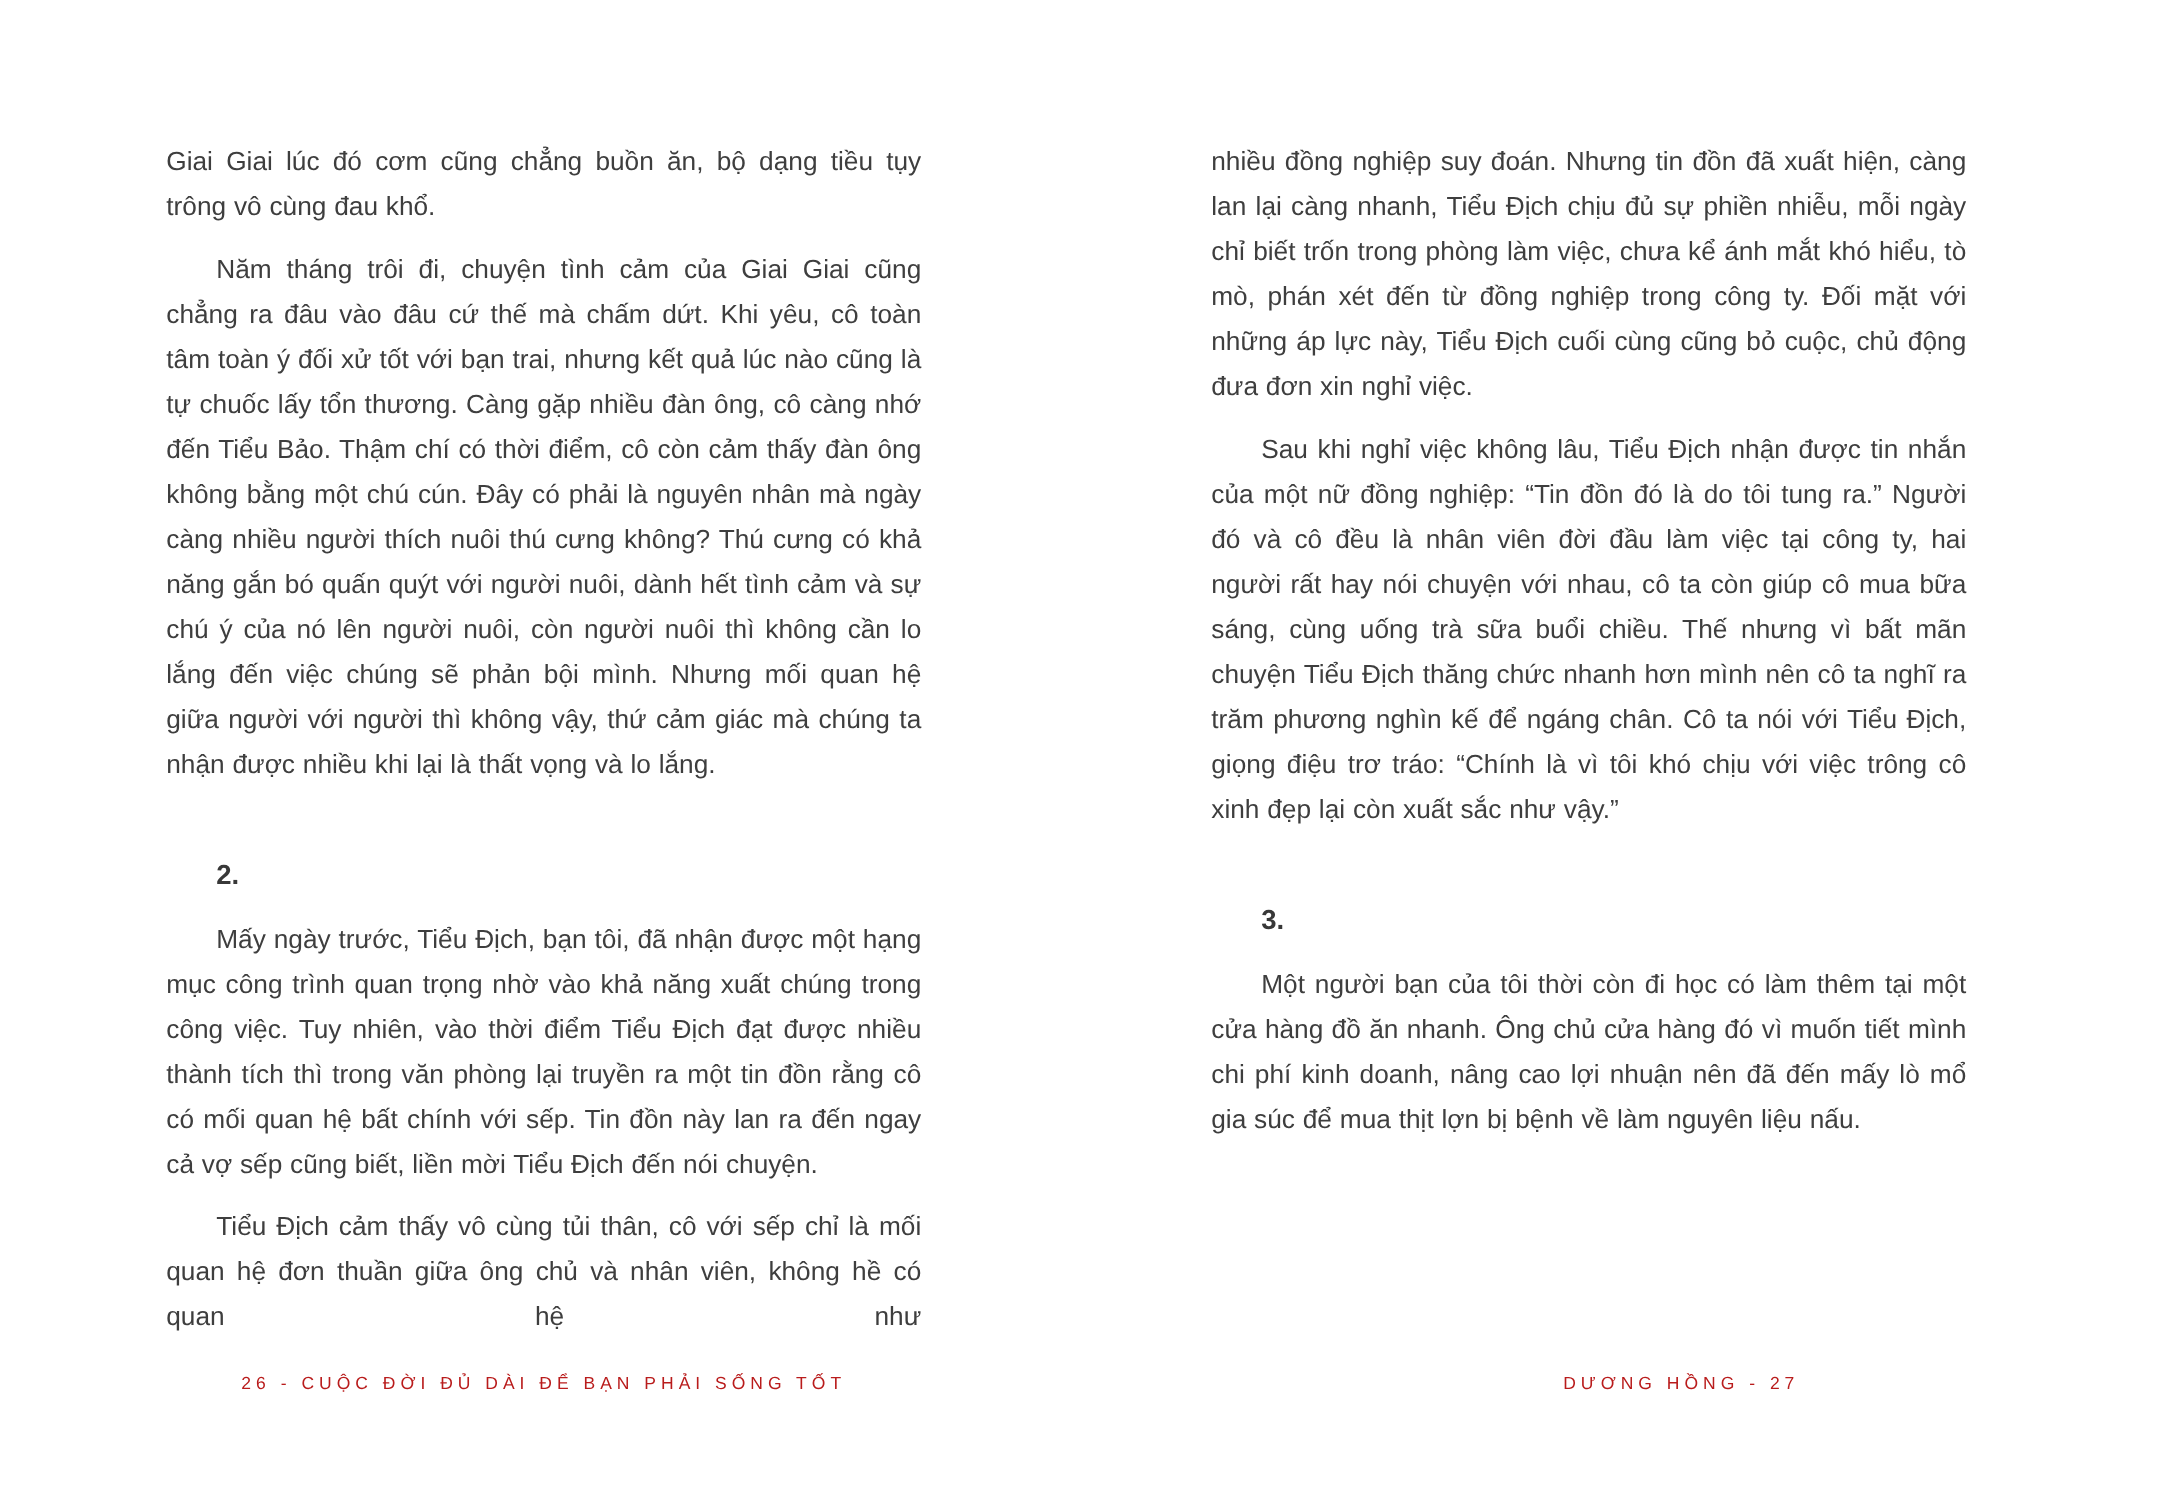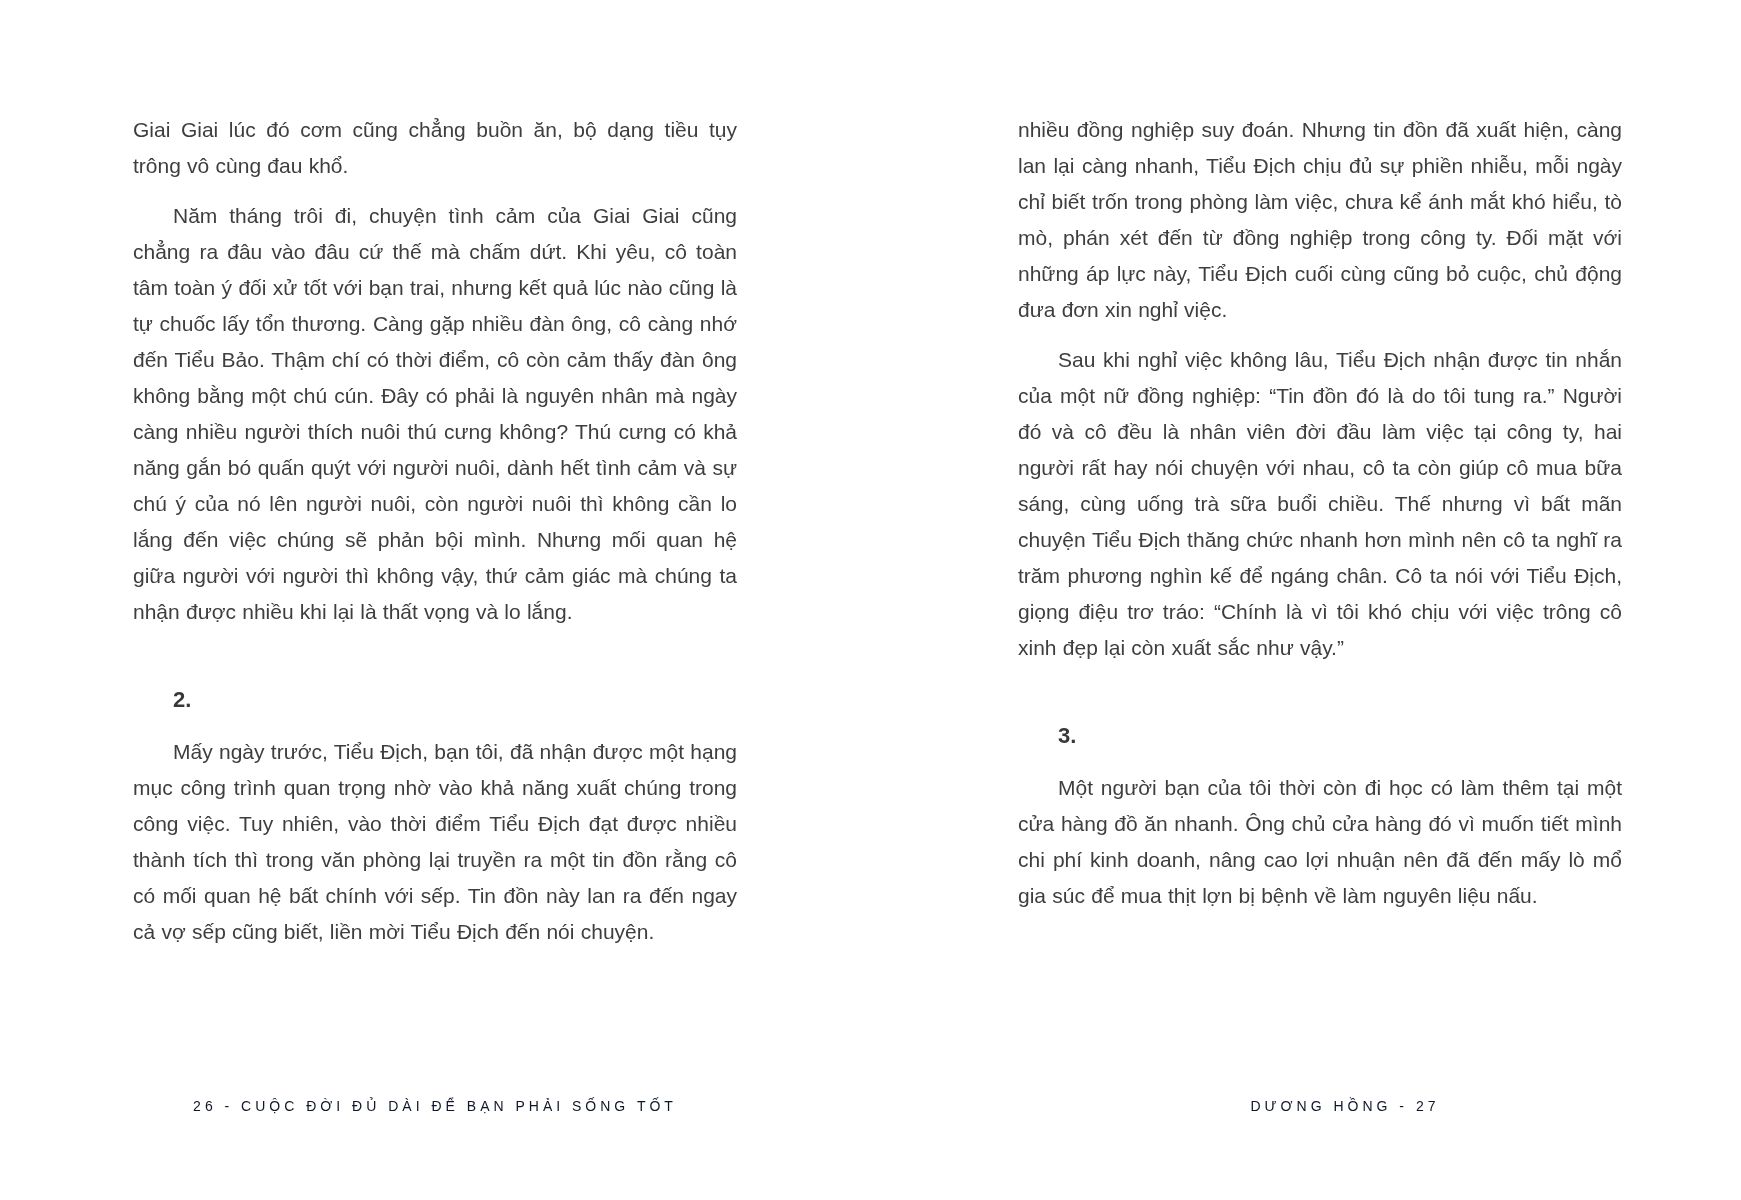--- a/index.html
+++ b/index.html
@@ -8,56 +8,57 @@
     width:1741px;height:1200px;
     background:#ffffff;
     font-family:"Liberation Sans","DejaVu Sans",sans-serif;
     overflow:hidden;
   }
   .text-column{
     position:absolute;top:112px;width:604px;
     color:#3e3e3e;
   }
   .col-left{left:133px;}
-  .col-right{left:1018px;}
+  .col-right{left:969px;}
   .paragraph{
     font-size:21px;line-height:36px;
     text-align:justify;
     margin:0 0 14px 0;
     hyphens:none;
     word-spacing:0.02em;
   }
   .paragraph.indent{text-indent:40px;}
   .paragraph.cont{text-align-last:justify;}
   .heading{
     font-size:22px;line-height:36px;font-weight:700;
     margin:52px 0 16px 0;
     text-indent:40px;
     color:#383838;
   }
   .page-footer{
     position:absolute;top:1098px;width:604px;
     font-size:14px;letter-spacing:4px;
-    color:#0f172a;
+    color:#b91c1c;
     text-align:center;
     white-space:nowrap;
   }
   .footer-left{left:133px;}
   .footer-right{left:1043px;}
 </style>
 </head>
 <body>
 
 <div id="book-spread">
 
   <div class="text-column col-left">
       <div class="paragraph">Giai Giai lúc đó cơm cũng chẳng buồn ăn, bộ dạng tiều tụy trông vô cùng đau khổ.</div>
       <div class="paragraph indent">Năm tháng trôi đi, chuyện tình cảm của Giai Giai cũng chẳng ra đâu vào đâu cứ thế mà chấm dứt. Khi yêu, cô toàn tâm toàn ý đối xử tốt với bạn trai, nhưng kết quả lúc nào cũng là tự chuốc lấy tổn thương. Càng gặp nhiều đàn ông, cô càng nhớ đến Tiểu Bảo. Thậm chí có thời điểm, cô còn cảm thấy đàn ông không bằng một chú cún. Đây có phải là nguyên nhân mà ngày càng nhiều người thích nuôi thú cưng không? Thú cưng có khả năng gắn bó quấn quýt với người nuôi, dành hết tình cảm và sự chú ý của nó lên người nuôi, còn người nuôi thì không cần lo lắng đến việc chúng sẽ phản bội mình. Nhưng mối quan hệ giữa người với người thì không vậy, thứ cảm giác mà chúng ta nhận được nhiều khi lại là thất vọng và lo lắng.</div>
       <div class="heading">2.</div>
       <div class="paragraph indent">Mấy ngày trước, Tiểu Địch, bạn tôi, đã nhận được một hạng mục công trình quan trọng nhờ vào khả năng xuất chúng trong công việc. Tuy nhiên, vào thời điểm Tiểu Địch đạt được nhiều thành tích thì trong văn phòng lại truyền ra một tin đồn rằng cô có mối quan hệ bất chính với sếp. Tin đồn này lan ra đến ngay cả vợ sếp cũng biết, liền mời Tiểu Địch đến nói chuyện.</div>
+      <div class="paragraph indent cont">Tiểu Địch cảm thấy vô cùng tủi thân, cô với sếp chỉ là mối quan hệ đơn thuần giữa ông chủ và nhân viên, không hề có quan hệ như</div>
     </div>
 
   <div class="text-column col-right">
       <div class="paragraph">nhiều đồng nghiệp suy đoán. Nhưng tin đồn đã xuất hiện, càng lan lại càng nhanh, Tiểu Địch chịu đủ sự phiền nhiễu, mỗi ngày chỉ biết trốn trong phòng làm việc, chưa kể ánh mắt khó hiểu, tò mò, phán xét đến từ đồng nghiệp trong công ty. Đối mặt với những áp lực này, Tiểu Địch cuối cùng cũng bỏ cuộc, chủ động đưa đơn xin nghỉ việc.</div>
       <div class="paragraph indent">Sau khi nghỉ việc không lâu, Tiểu Địch nhận được tin nhắn của một nữ đồng nghiệp: “Tin đồn đó là do tôi tung ra.” Người đó và cô đều là nhân viên đời đầu làm việc tại công ty, hai người rất hay nói chuyện với nhau, cô ta còn giúp cô mua bữa sáng, cùng uống trà sữa buổi chiều. Thế nhưng vì bất mãn chuyện Tiểu Địch thăng chức nhanh hơn mình nên cô ta nghĩ ra trăm phương nghìn kế để ngáng chân. Cô ta nói với Tiểu Địch, giọng điệu trơ tráo: “Chính là vì tôi khó chịu với việc trông cô xinh đẹp lại còn xuất sắc như vậy.”</div>
       <div class="heading">3.</div>
       <div class="paragraph indent">Một người bạn của tôi thời còn đi học có làm thêm tại một cửa hàng đồ ăn nhanh. Ông chủ cửa hàng đó vì muốn tiết mình chi phí kinh doanh, nâng cao lợi nhuận nên đã đến mấy lò mổ gia súc để mua thịt lợn bị bệnh về làm nguyên liệu nấu.</div>
     </div>
 
   <div class="page-footer footer-left">26 - CUỘC ĐỜI ĐỦ DÀI ĐỂ BẠN PHẢI SỐNG TỐT</div>

